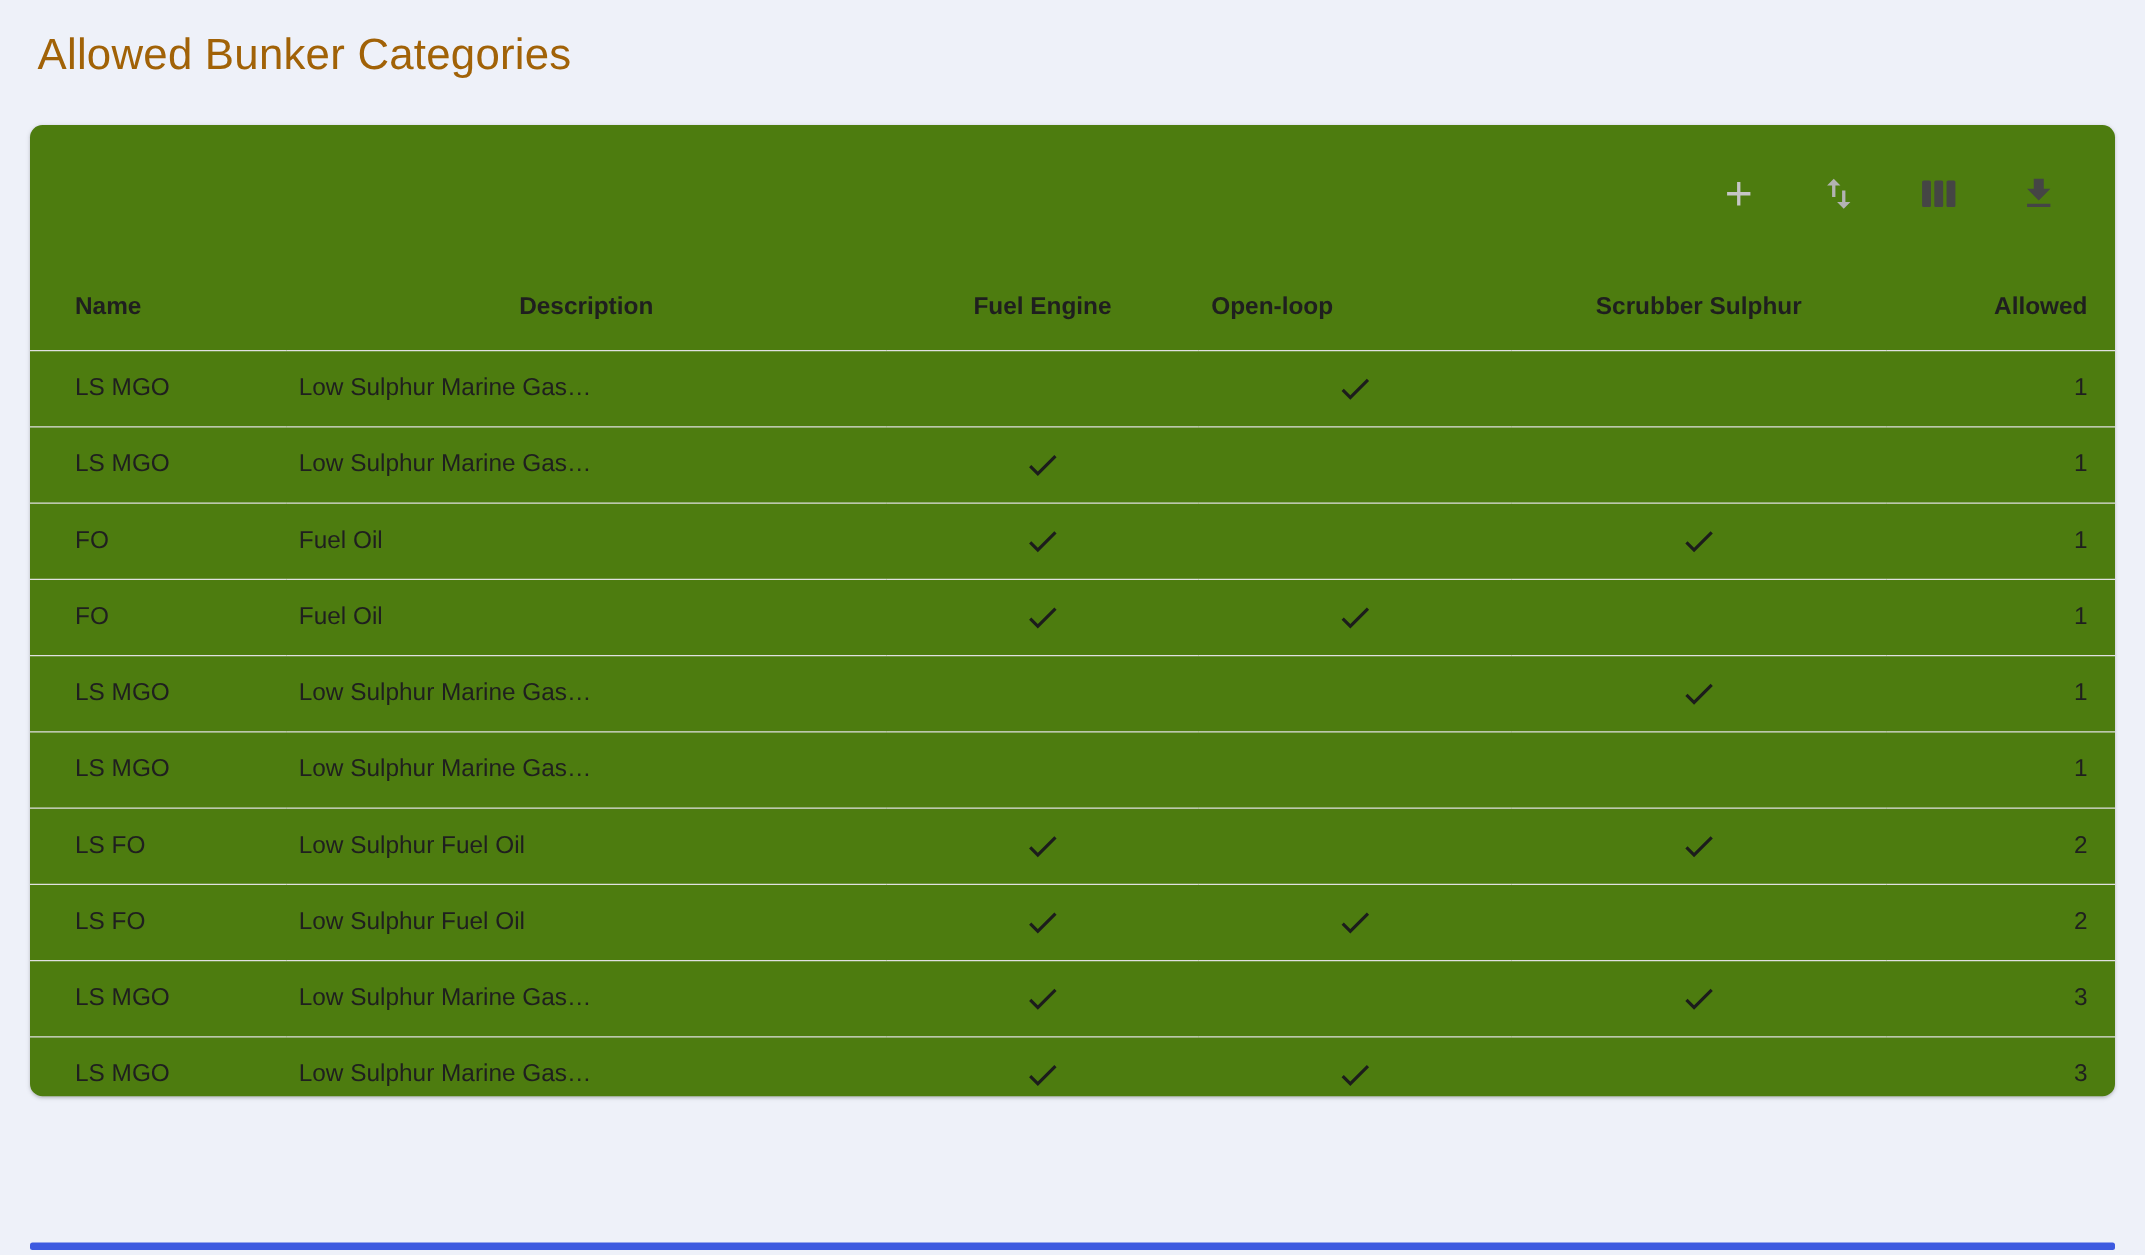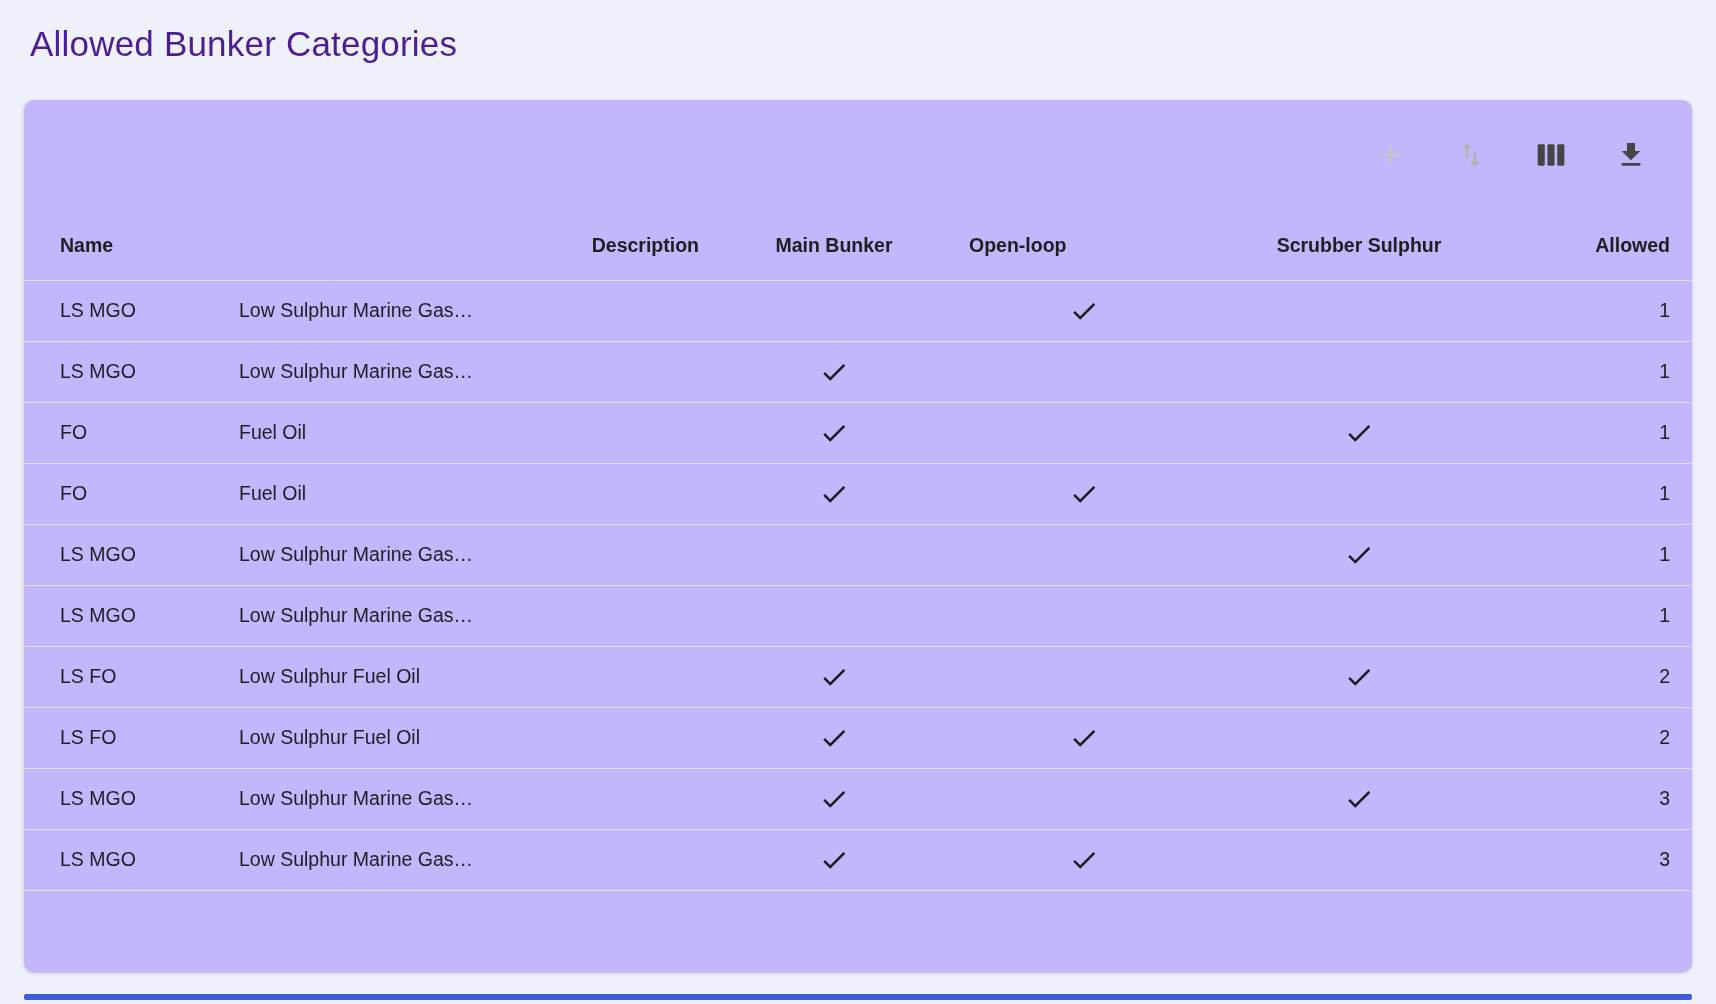--- a/index.html
+++ b/index.html
@@ -12,32 +12,32 @@
     height: 1004px;
     background: #eef1f9;
     font-family: "Liberation Sans", sans-serif;
     color: #1f1f1f;
     position: relative;
     overflow: hidden;
   }
   .page-title {
     font-size: 35px;
     font-weight: 400;
-    color: #4c1d95;
+    color: #a16207;
     margin: 0;
     padding: 24px 0 0 30px;
     letter-spacing: 0.2px;
   }
   .card {
     position: absolute;
     left: 24px;
     right: 24px;
     top: 100px;
-    height: 872px;
-    background: #c4b5fd;
+    height: 777px;
+    background: #4d7c0f;
     border-radius: 10px;
     box-shadow: 0 1px 4px rgba(0,0,0,0.14), 0 1px 2px rgba(0,0,0,0.10);
     overflow: hidden;
   }
   .toolbar {
     height: 112px;
     display: flex;
     align-items: center;
     justify-content: flex-end;
     gap: 46px;
@@ -144,22 +144,22 @@
       <col class="c-name">
       <col class="c-description">
       <col class="c-main-engine">
       <col class="c-open-loop">
       <col class="c-scrubber-fitted">
       <col class="c-priority">
     </colgroup>
     <thead>
       <tr>
           <th style="text-align: left;">Name</th>
-          <th style="text-align: right;">Description</th>
-          <th style="text-align: center;">Main Bunker</th>
+          <th style="text-align: center;">Description</th>
+          <th style="text-align: center;">Fuel Engine</th>
           <th style="text-align: left;">Open-loop</th>
           <th style="text-align: center;">Scrubber Sulphur</th>
           <th style="text-align: right;">Allowed</th>
         </tr>
     </thead>
     <tbody>
         <tr>
           <td style="text-align: left;">LS MGO</td>
           <td style="text-align: left;">Low Sulphur Marine Gas…</td>
           <td style="text-align: center;"></td>

